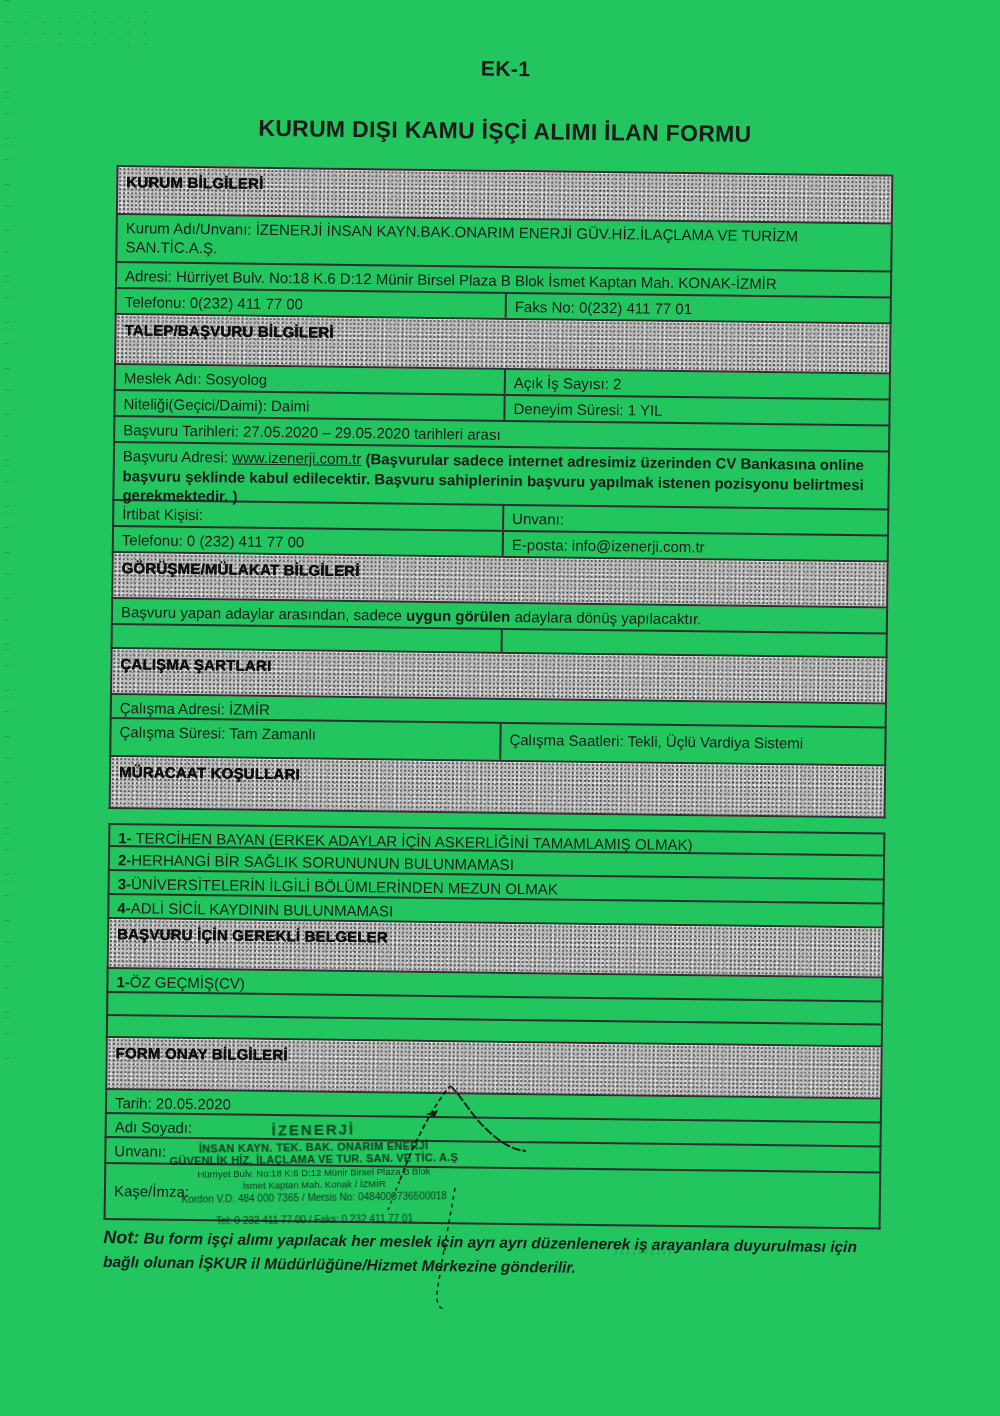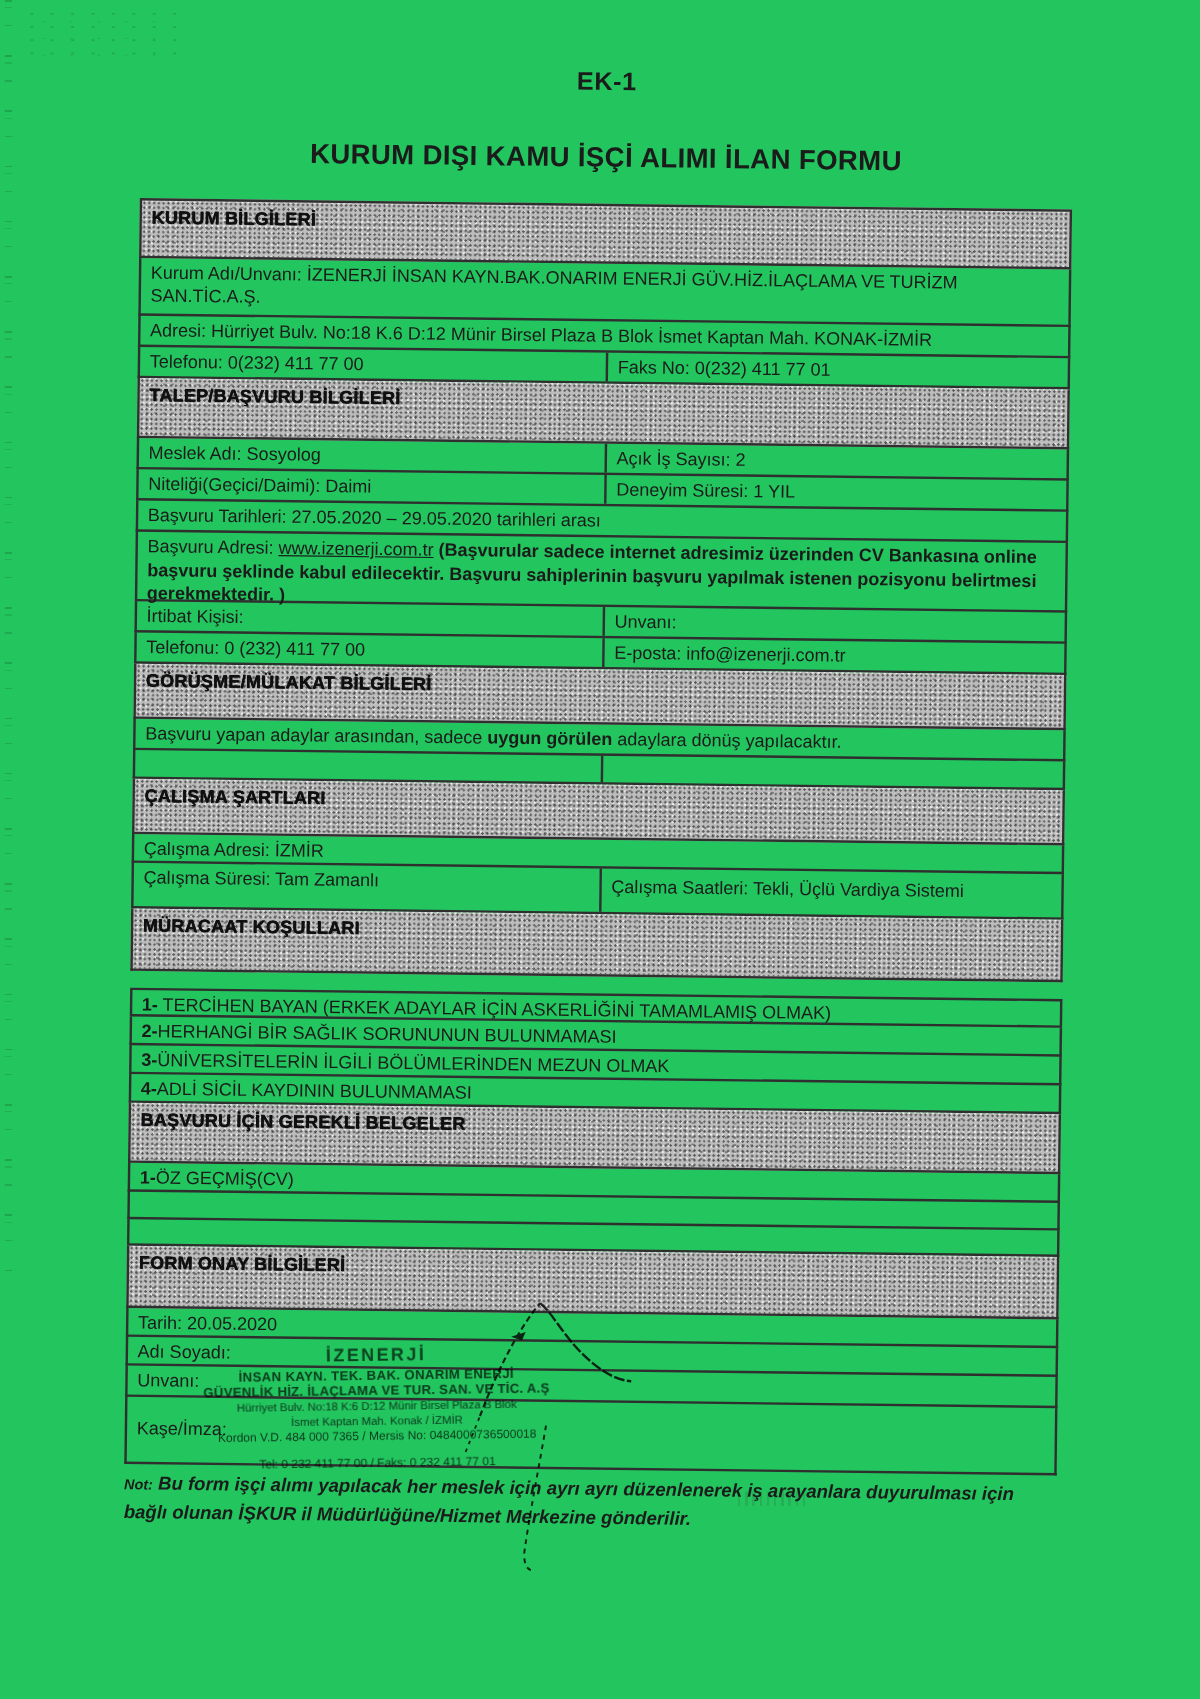--- a/index.html
+++ b/index.html
@@ -71,21 +71,21 @@
     text-shadow:0 0 .6px #000, .4px .4px 0 rgba(0,0,0,.45);
   }
   .hdr .cell{ padding-top:5px; }
   .link{ text-decoration:underline; }
   .b{ font-weight:bold; }
   .note{
     margin:5px 0 0 8px; width:770px;
     font-size:15.5px; line-height:24px;
     font-style:italic; font-weight:bold;
   }
-  .note .lbl{ font-size:12px; }
+  .note .lbl{ font-size:18px; }
   
   .stamp{
     position:absolute; left:138px; top:1124px; width:352px;
     text-align:center; color:#4f4f4f;
     transform:rotate(-0.8deg);
     filter:blur(.35px);
     mix-blend-mode:multiply;
     line-height:12px;
   }
   .stamp .s1{ font-size:15px; font-weight:bold; letter-spacing:2px; color:#585858; }

